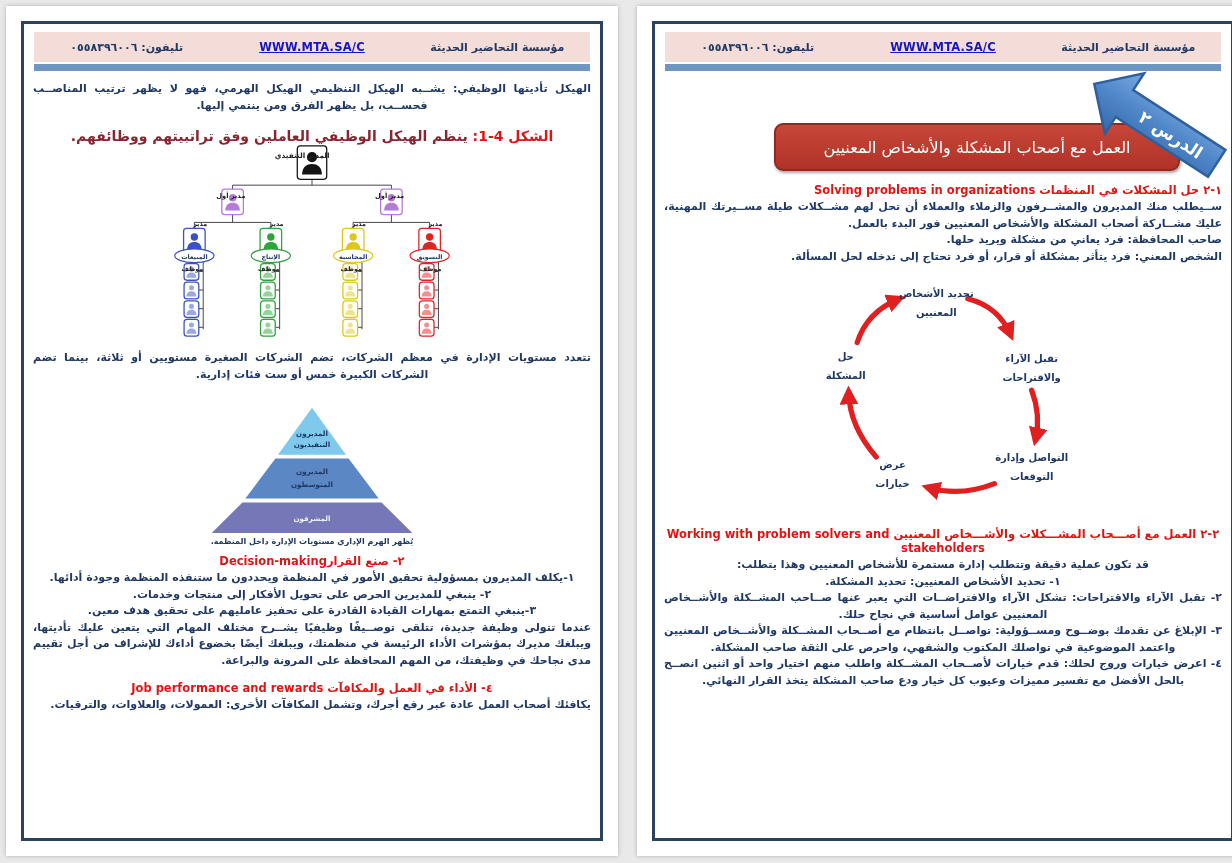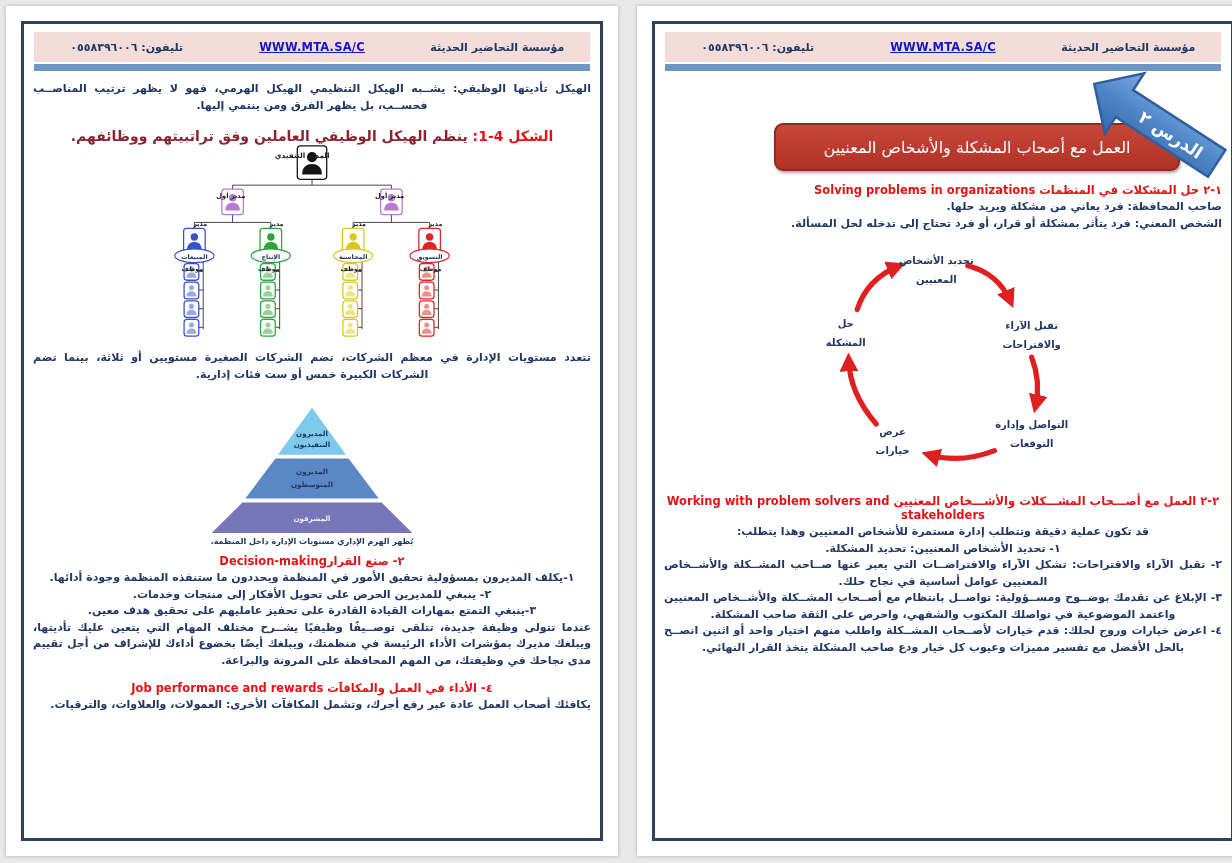--- a/index.html
+++ b/index.html
@@ -211,20 +211,21 @@
       <polygon points="0,40 36,4 36,24 146,24 146,56 36,56 36,76" fill="url(#gradBlue)" stroke="#2e5f9e" stroke-width="2.5"></polygon>
       <text x="92" y="47" text-anchor="middle" font-size="17" fill="#ffffff">الدرس ٢</text>
     </g>
   </svg>
 
   <div class="banner">العمل مع أصحاب المشكلة والأشخاص المعنيين</div>
 
   <div class="h1-sect red" style="text-align:right;margin-top:12px">
     <span>١-٢ حل المشكلات في المنظمات</span> <span class="en">Solving problems in organizations</span>
   </div>
+  <div class="txt just">ســيطلب منك المديرون والمشــرفون والزملاء والعملاء أن تحل لهم مشــكلات طيلة مســيرتك المهنية، عليك مشــاركة أصحاب المشكلة والأشخاص المعنيين فور البدء بالعمل.</div>
   <div class="txt" style="text-align:right">صاحب المحافظة: فرد يعاني من مشكلة ويريد حلها.</div>
   <div class="txt" style="text-align:right">الشخص المعني: فرد يتأثر بمشكلة أو قرار، أو فرد تحتاج إلى تدخله لحل المسألة.</div>
 
   <div style="text-align:center;margin-top:6px">
     <svg width="286" height="248" viewBox="0 0 300 258">
 
       <g stroke="#e02020" stroke-width="5.5" fill="none" stroke-linecap="round">
         <path d="M176 28 Q 208 36 221 66" marker-end="url(#arrRed)"></path>
         <path d="M243 124 Q 253 150 247 176" marker-end="url(#arrRed)"></path>
         <path d="M204 222 Q 168 236 134 226" marker-end="url(#arrRed)"></path>

